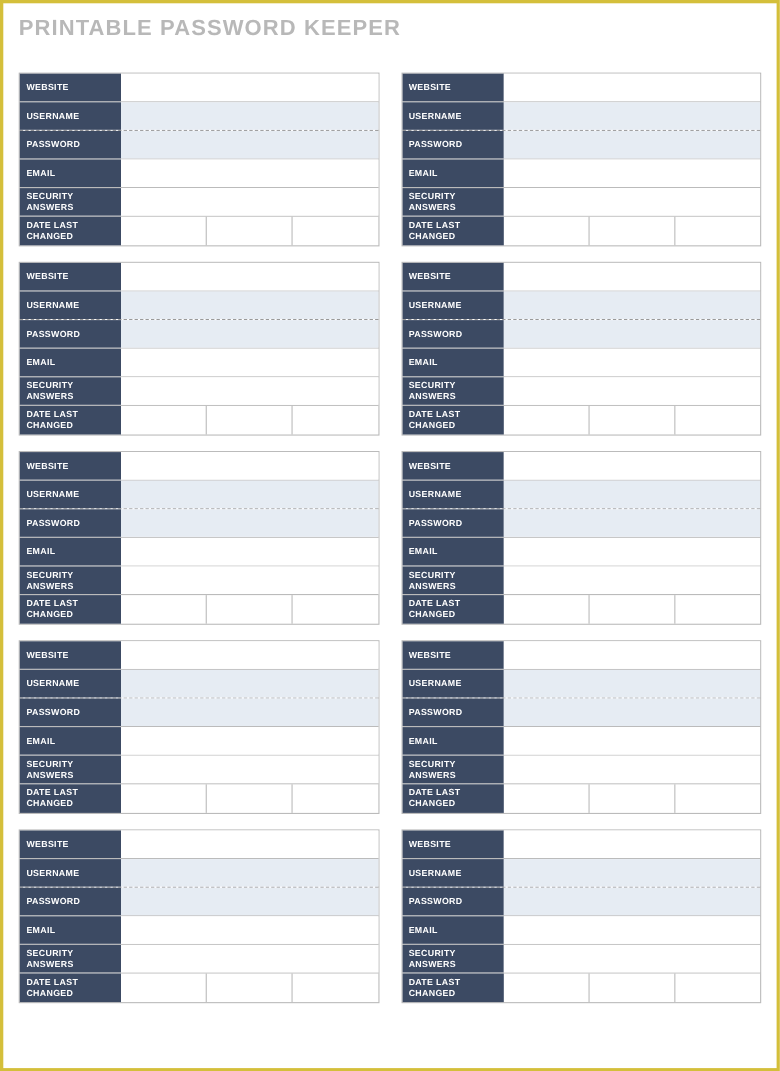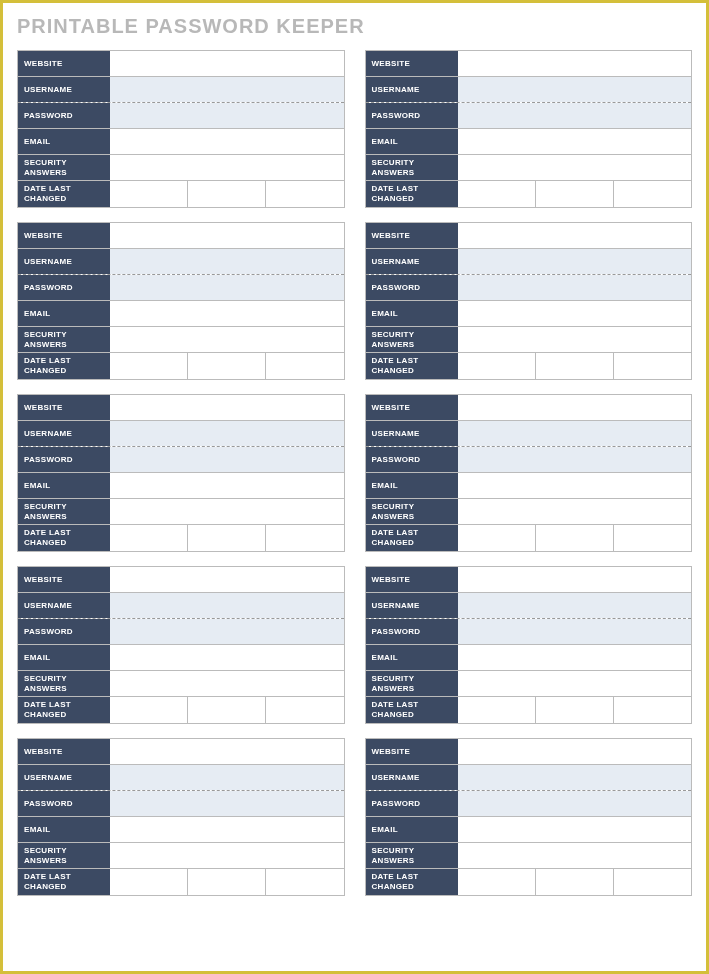--- a/index.html
+++ b/index.html
@@ -1,18 +1,18 @@
 <!DOCTYPE html>
 <html><head>
 <meta charset="utf-8">
 <style>
 *{box-sizing:border-box;margin:0;padding:0}
 body{background:#fff;font-family:Arial,Helvetica,sans-serif;width:709px}
 .page{border:3px solid #d4bf3a;padding:12px 14px 10px;min-height:974px}
-.title{color:#b8b8b8;font-size:20px;font-weight:700;letter-spacing:1px;margin-bottom:12px}
+.title{color:#b8b8b8;font-size:20px;font-weight:700;letter-spacing:1px;margin-bottom:28px}
 .grid{display:grid;grid-template-columns:1fr 1fr;gap:14px 20px}
 .card{border:1px solid #bbb;background:#fff}
 .row{display:flex;border-bottom:1px solid #bbb;min-height:26px}
 .row:last-child{border-bottom:none}
 .lab{background:#3c4a63;color:#fff;font-size:8px;font-weight:700;letter-spacing:.3px;display:flex;align-items:center;padding:0 6px;width:92px;flex-shrink:0;line-height:1.2}
 .val{flex:1;background:#fff}
 .val.light{background:#e6ecf3}
 .dashed{border-bottom:1px dashed #999}
 .dashrow .val{background:#e6ecf3}
 .dates{display:flex;flex:1}

